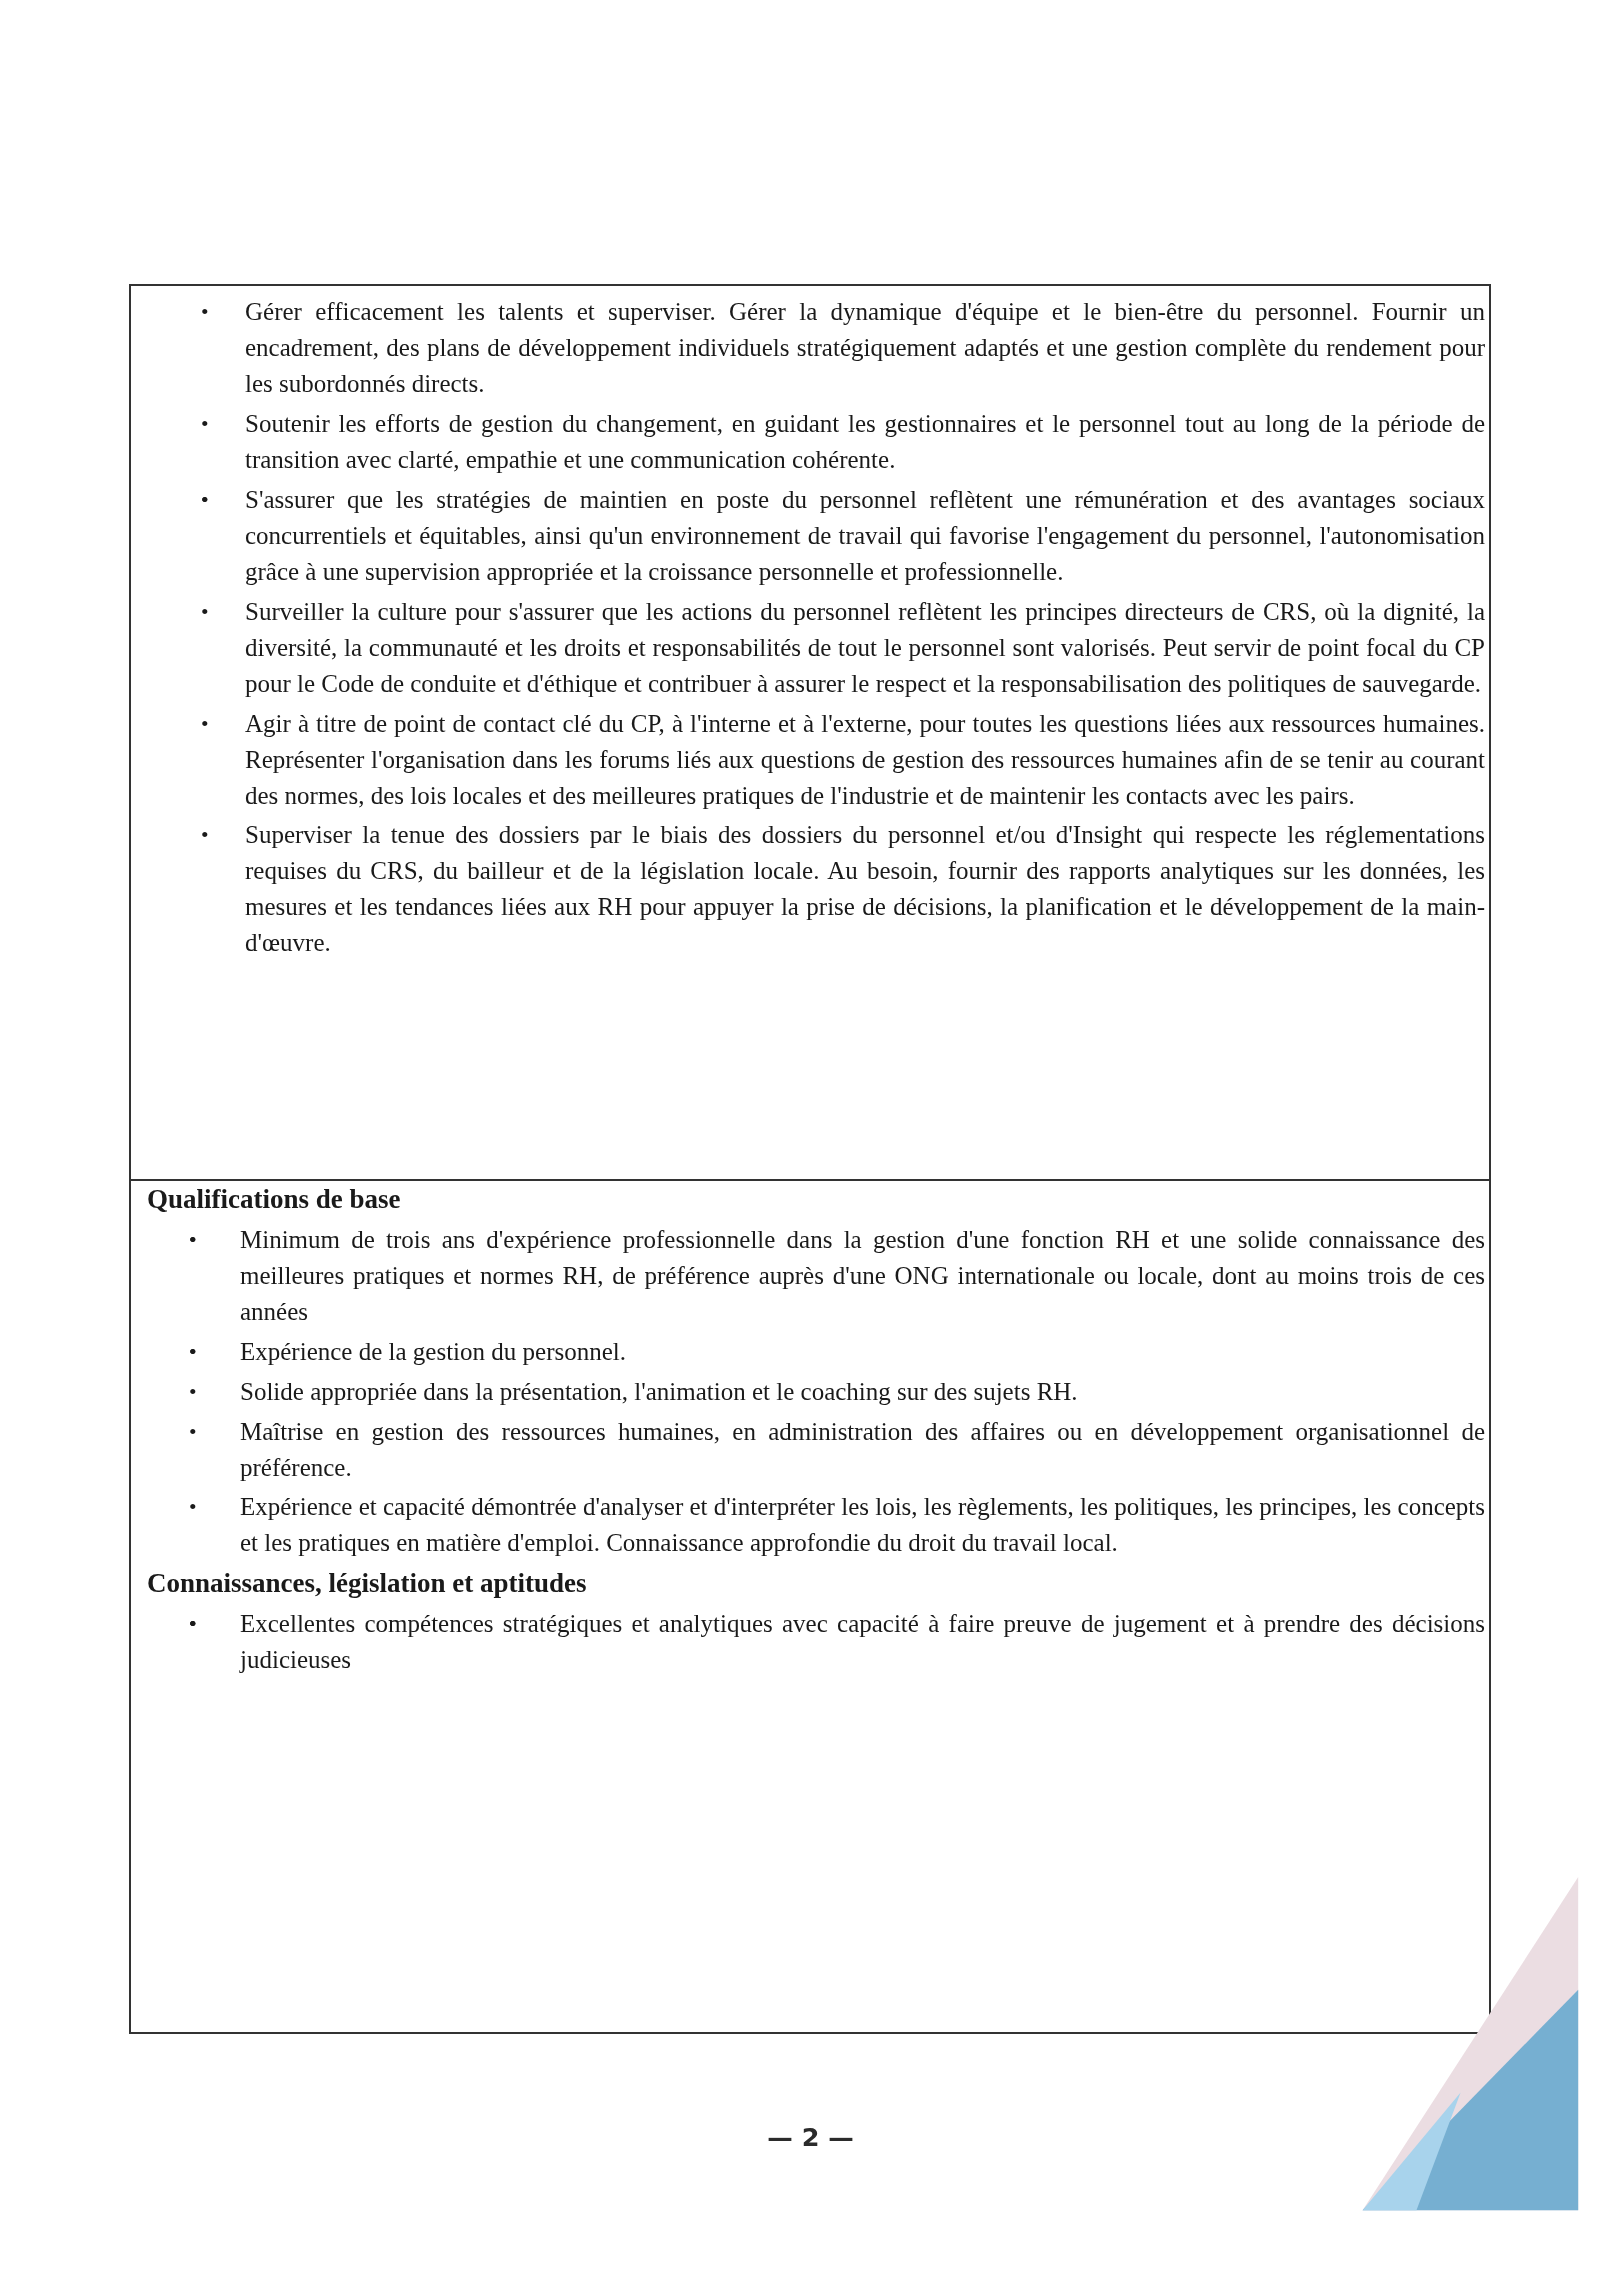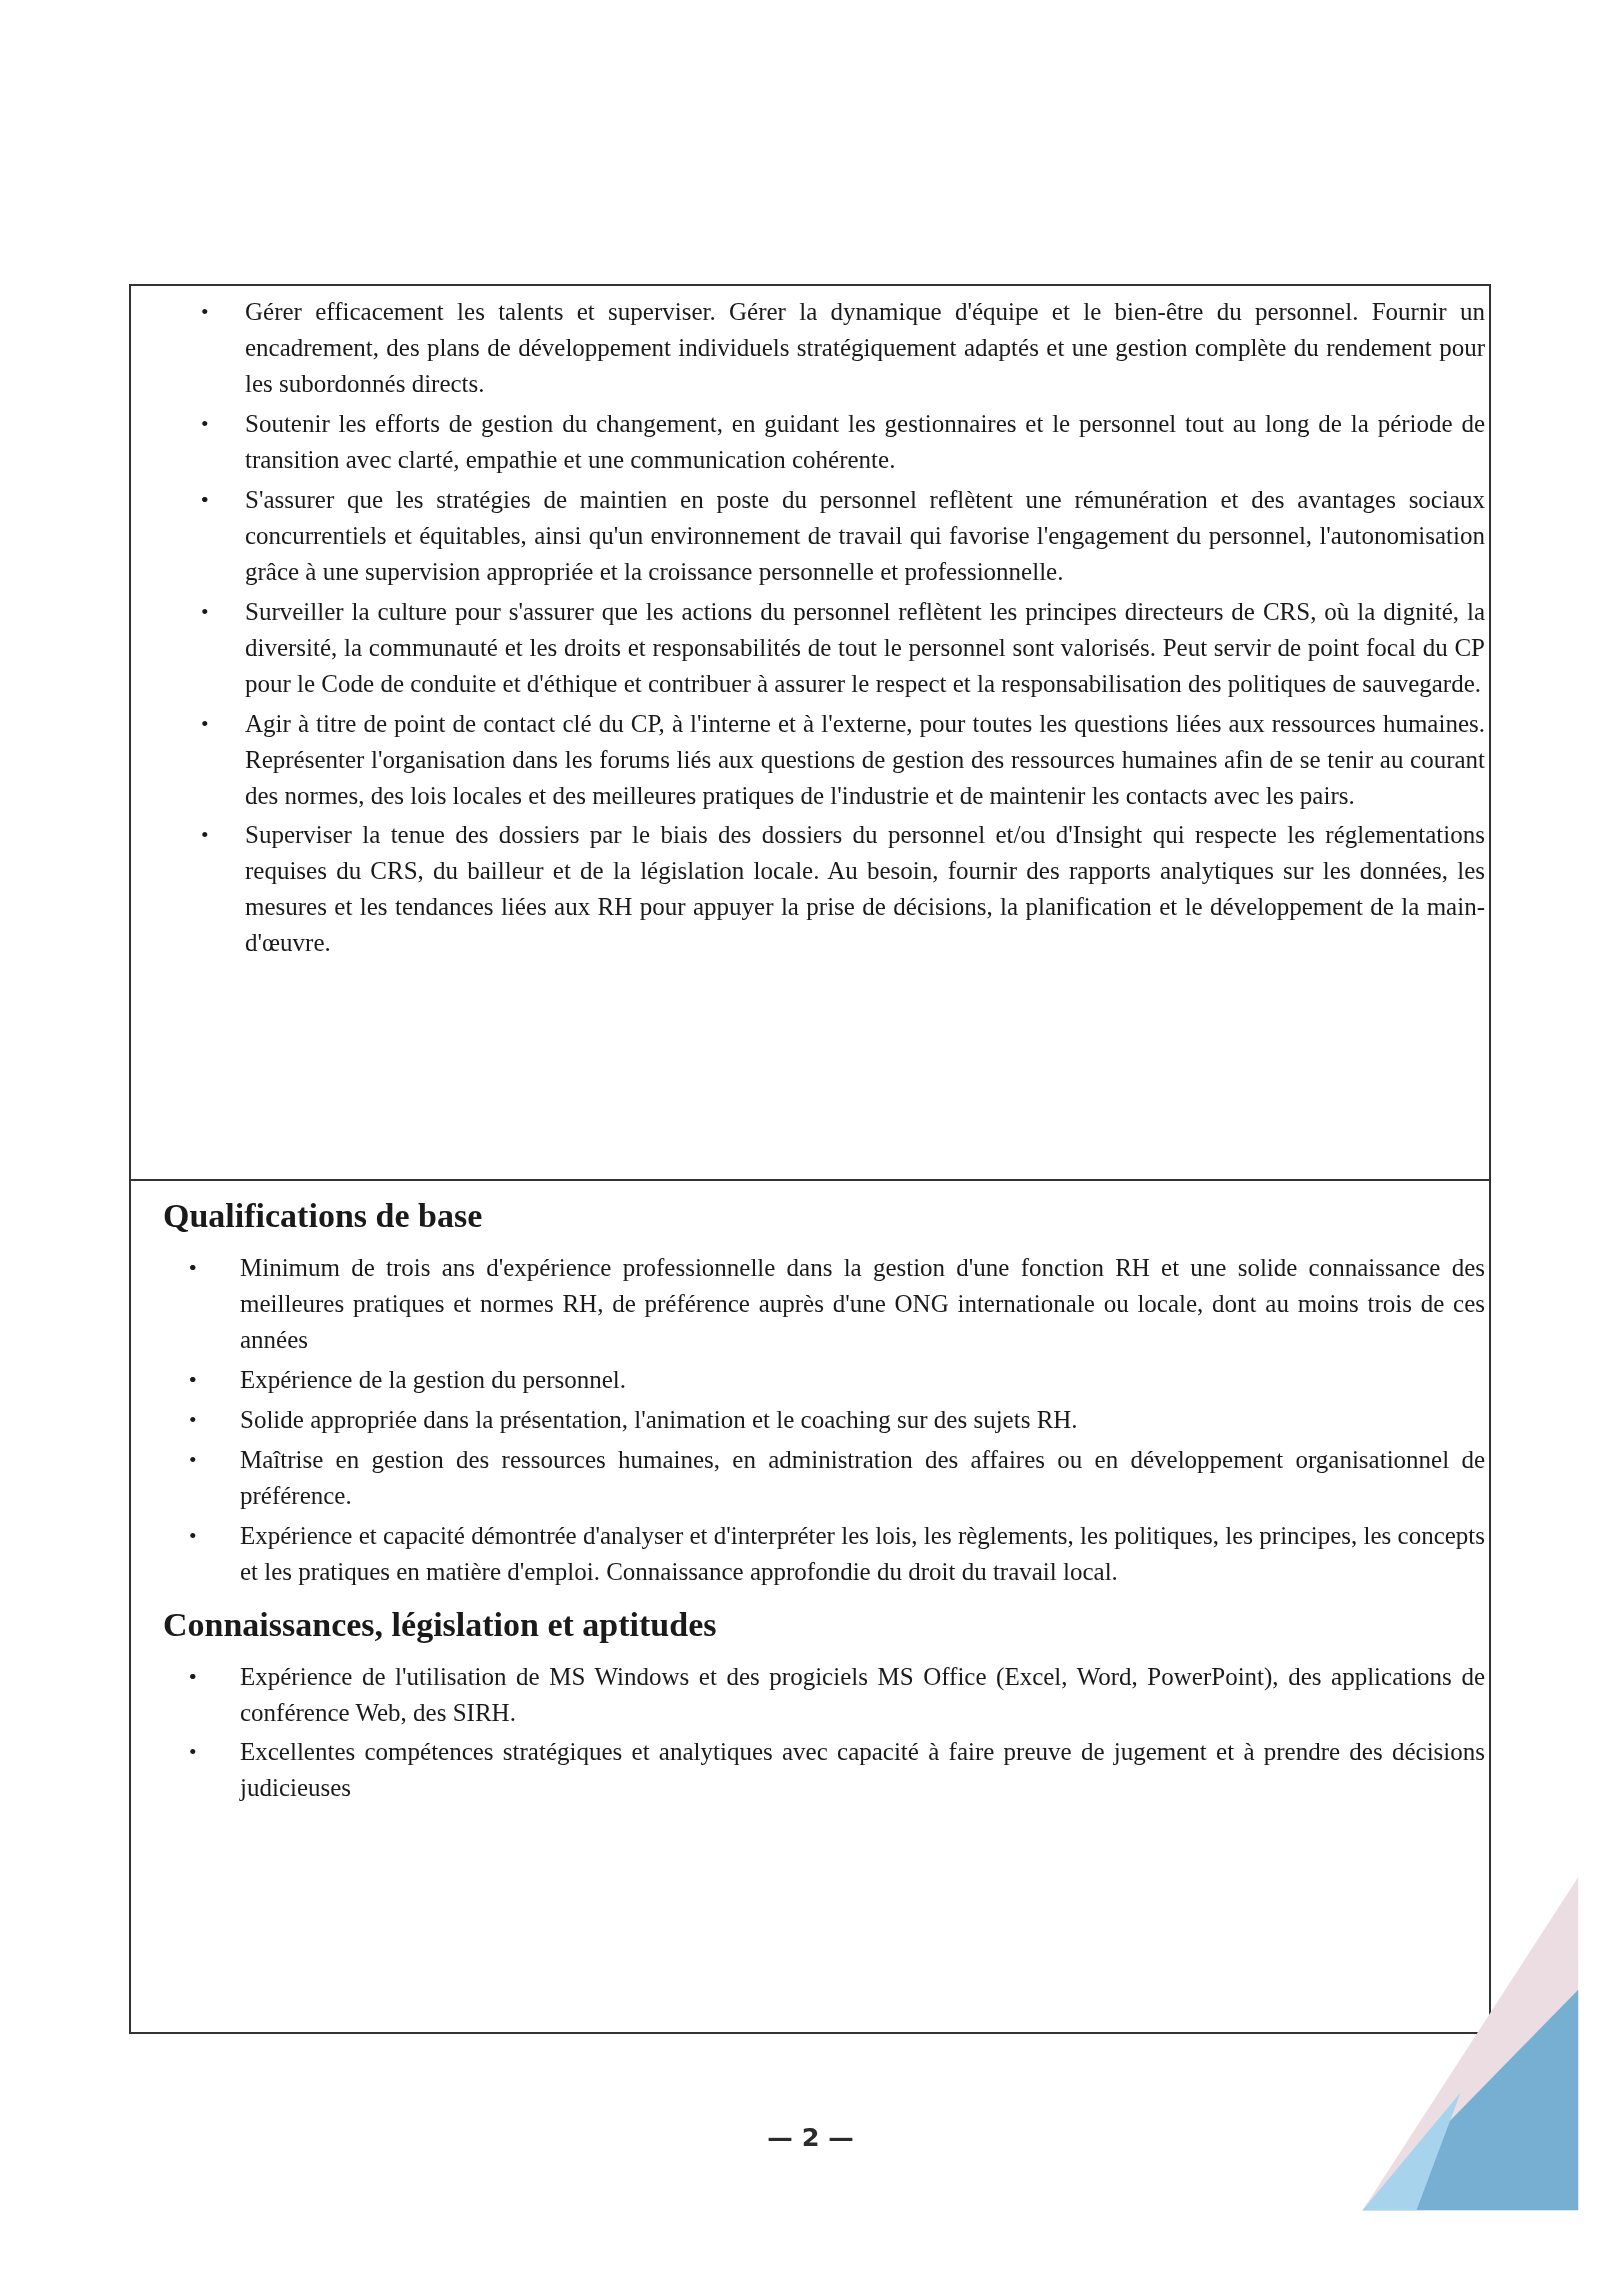--- a/index.html
+++ b/index.html
@@ -8,21 +8,21 @@
   .frame { position:absolute; left:129px; top:284px; width:1362px; height:1750px;
            border:2px solid #333; border-top-width:2.9px; box-sizing:border-box; }
   .divider { position:absolute; left:129px; width:1362px; height:0; border-top:2px solid #333; }
   .content { position:absolute; left:147px; top:294px; width:1338px; }
   ul { margin:0; padding:0; list-style:none; }
   li { position:relative; padding-left:98px; font-size:25px; line-height:36px;
        text-align:justify; margin-bottom:3.9px; }
   li .bullet { position:absolute; left:54px; top:0; font-size:21.6px; }
   .sec-block li { padding-left:93px; }
   .sec-block li .bullet { left:42px; }
-  h3 { margin:16px; font-size:34px; font-weight:bold; line-height:37px; padding-left:0; }
+  h3 { margin:0; font-size:27px; font-weight:bold; line-height:37px; padding-left:0; }
   .top-block { position:absolute; left:0; top:0; width:1338px; }
   .sec-block { position:absolute; left:0; width:1338px; }
   .page-num { position:absolute; left:0; width:1621px; top:2122px; text-align:center;
               font-family:"DejaVu Sans", sans-serif; font-weight:bold; font-size:25.5px; color:#2b2b2b; }
   .deco { position:absolute; left:1343px; top:1867px; width:245px; height:363px; }
 </style>
 </head>
 <body>
 
 <div class="frame"></div>
@@ -49,21 +49,21 @@
         <li><span class="bullet">•</span><span>Expérience de la gestion du personnel.</span></li>
         <li><span class="bullet">•</span><span>Solide appropriée dans la présentation, l'animation et le coaching sur des sujets RH.</span></li>
       </ul>
       <ul>
         <li><span class="bullet">•</span><span>Maîtrise en gestion des ressources humaines, en administration des affaires ou en développement organisationnel de préférence.</span></li>
         <li><span class="bullet">•</span><span>Expérience et capacité démontrée d'analyser et d'interpréter les lois, les règlements, les politiques, les principes, les concepts et les pratiques en matière d'emploi. Connaissance approfondie du droit du travail local.</span></li>
       </ul>
       <h3>Connaissances, législation et aptitudes</h3>
       <ul>
         <li><span class="bullet">•</span></li>
-        <li><span class="bullet">•</span><span>Expérience de l'utilisation de MS Windows et des progiciels MS Office (Excel, Word, PowerPoint), des applications de conférence Web, des SIRH.</span></li>
+        <li><span class="bullet">•</span></li>
         <li><span class="bullet">•</span><span>Excellentes compétences stratégiques et analytiques avec capacité à faire preuve de jugement et à prendre des décisions judicieuses</span></li>
       </ul>
     </div>
 </div>
 
 <div class="page-num">— 2 —</div>
 
 <svg class="deco" viewBox="0 0 250 370">
   <polygon points="240,10 240,350 20,350" fill="#ebdde2"></polygon>
   <polygon points="240,125 240,350 20,350" fill="#76afd1"></polygon>

